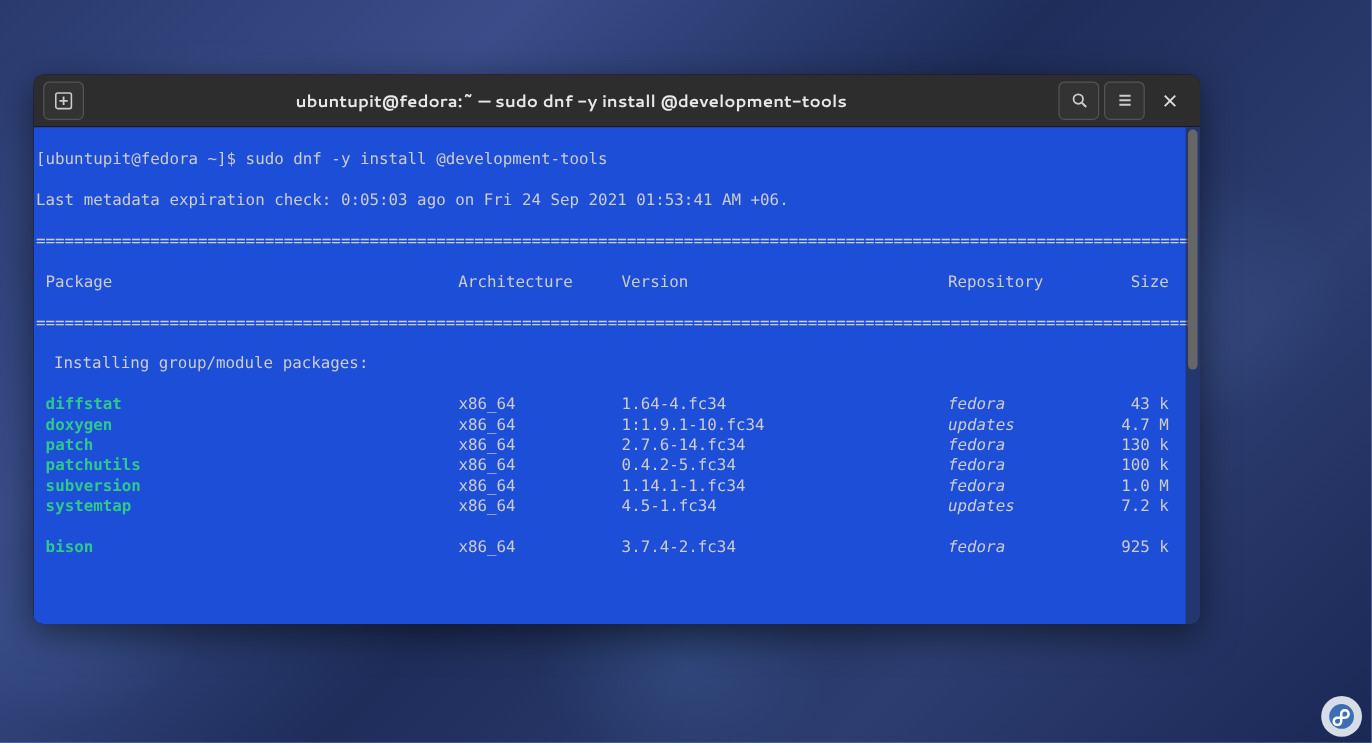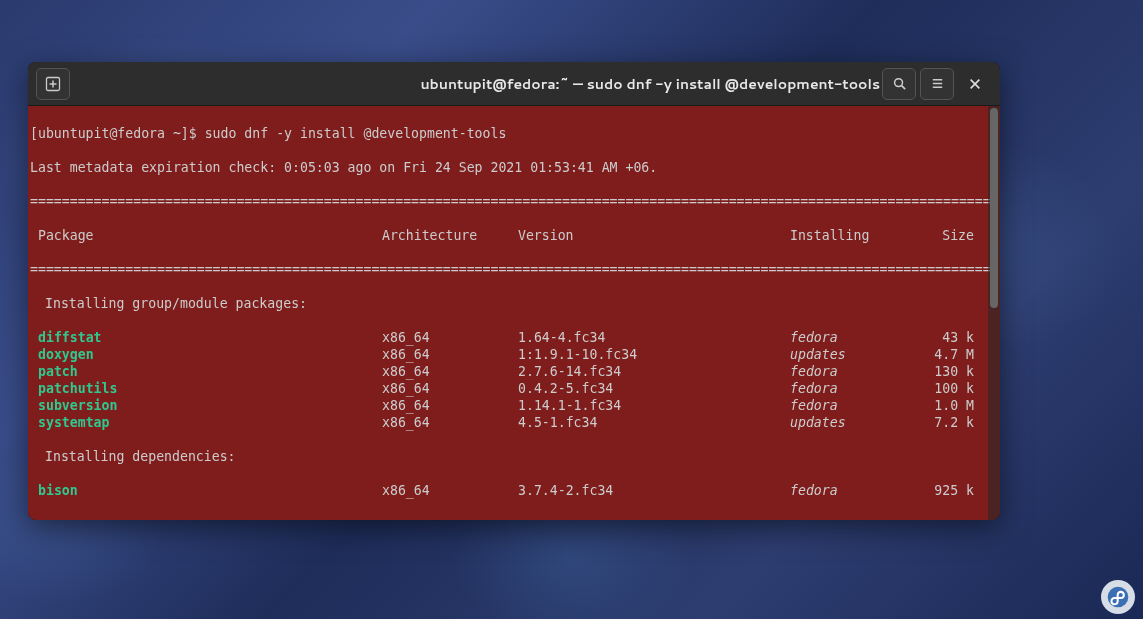--- a/index.html
+++ b/index.html
@@ -64,30 +64,30 @@
     margin: 0 2px;
     color: #ddd;
     cursor: pointer;
   }
   .tb-btn.boxed {
     border: 1px solid #555;
     background: #333;
   }
   .tb-title {
     flex: 1;
-    text-align: right;
+    text-align: center;
     color: #e8e8e8;
     font-size: 14px;
     font-weight: bold;
     font-family: 'Cantarell', 'DejaVu Sans', sans-serif;
   }
   .tb-right { display: flex; }
   .terminal-body {
     position: relative;
-    background: #7f1d1d;
+    background: #1d4ed8;
     height: 414px;
     overflow: hidden;
   }
   .scrollbar-track {
     position: absolute;
     right: 0;
     top: 0;
     width: 12px;
     height: 100%;
     background: rgba(40,40,40,0.6);
@@ -159,25 +159,24 @@
   </div>
 
   <div class="terminal-body">
     <div class="scrollbar-track">
       <div class="scrollbar-thumb"></div>
     </div>
     <div class="term-content">
 <div class="line"><span class="prompt-host">[ubuntupit@fedora ~]$ sudo dnf -y install @development-tools</span></div>
 <div class="line">Last metadata expiration check: 0:05:03 ago on Fri 24 Sep 2021 01:53:41 AM +06.</div>
 <div class="line divider-line">=========================================================================================================================</div>
-<div class="line hdr-row"> <span style="display:inline-block;width:344px">Package</span><span style="display:inline-block;width:136px">Architecture</span><span style="display:inline-block;width:272px">Version</span><span style="display:inline-block;width:128px">Installing</span><span style="display:inline-block;width:56px;text-align:right">Size</span></div>
+<div class="line hdr-row"> <span style="display:inline-block;width:344px">Package</span><span style="display:inline-block;width:136px">Architecture</span><span style="display:inline-block;width:272px">Version</span><span style="display:inline-block;width:128px">Repository</span><span style="display:inline-block;width:56px;text-align:right">Size</span></div>
 <div class="line divider-line">=========================================================================================================================</div>
 <div class="line section-label">Installing group/module packages:</div>
 <div id="group-rows"><div class="line pkg-row"><span class="pkg-name-pad"><span class="pkg-name">diffstat</span></span><span class="col-arch">x86_64</span><span class="col-ver">1.64-4.fc34</span><span class="col-repo">fedora</span><span class="col-size">43 k</span></div><div class="line pkg-row"><span class="pkg-name-pad"><span class="pkg-name">doxygen</span></span><span class="col-arch">x86_64</span><span class="col-ver">1:1.9.1-10.fc34</span><span class="col-repo">updates</span><span class="col-size">4.7 M</span></div><div class="line pkg-row"><span class="pkg-name-pad"><span class="pkg-name">patch</span></span><span class="col-arch">x86_64</span><span class="col-ver">2.7.6-14.fc34</span><span class="col-repo">fedora</span><span class="col-size">130 k</span></div><div class="line pkg-row"><span class="pkg-name-pad"><span class="pkg-name">patchutils</span></span><span class="col-arch">x86_64</span><span class="col-ver">0.4.2-5.fc34</span><span class="col-repo">fedora</span><span class="col-size">100 k</span></div><div class="line pkg-row"><span class="pkg-name-pad"><span class="pkg-name">subversion</span></span><span class="col-arch">x86_64</span><span class="col-ver">1.14.1-1.fc34</span><span class="col-repo">fedora</span><span class="col-size">1.0 M</span></div><div class="line pkg-row"><span class="pkg-name-pad"><span class="pkg-name">systemtap</span></span><span class="col-arch">x86_64</span><span class="col-ver">4.5-1.fc34</span><span class="col-repo">updates</span><span class="col-size">7.2 k</span></div></div>
-<div class="line section-label">Installing dependencies:</div>
 <div id="dep-rows"><div class="line pkg-row"><span class="pkg-name-pad"><span class="pkg-name">bison</span></span><span class="col-arch">x86_64</span><span class="col-ver">3.7.4-2.fc34</span><span class="col-repo">fedora</span><span class="col-size">925 k</span></div></div>
     </div>
   </div>
 </div>
 
 <div class="fedora-badge">
   <svg viewBox="0 0 64 64">
       <circle cx="32" cy="32" r="30" fill="#3c6eb4"></circle>
       <path d="M40 14c-7 0-12 5-12 12v6h-6c-7 0-12 5-12 12s5 12 12 12 12-5 12-12v-6h6c7 0 12-5 12-12s-5-12-12-12zm0 6c3.3 0 6 2.7 6 6s-2.7 6-6 6h-6v-6c0-3.3 2.7-6 6-6zM22 38h6v6c0 3.3-2.7 6-6 6s-6-2.7-6-6 2.7-6 6-6z" fill="#fff"></path>
     </svg>

